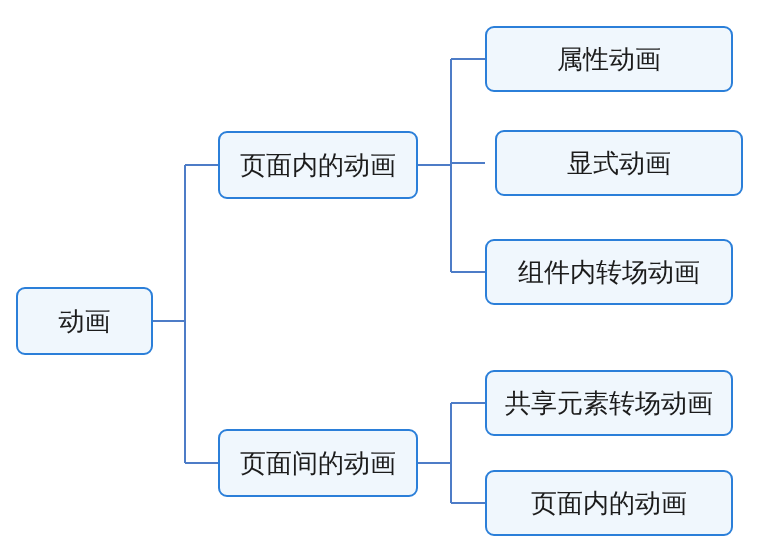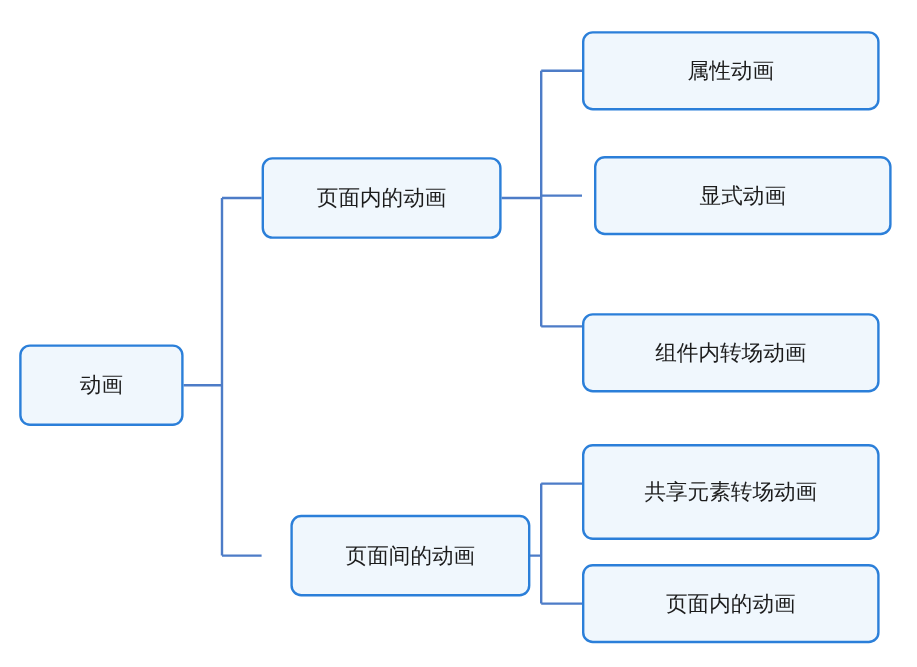--- a/index.html
+++ b/index.html
@@ -33,32 +33,32 @@
     stroke-width: 2;
   }
   .node {
     position: absolute;
     border: 2px solid var(--node-border);
     background: var(--node-fill);
     border-radius: 9px;
     display: flex;
     align-items: center;
     justify-content: center;
-    font-size: 18px;
+    font-size: 26px;
     color: var(--text);
     white-space: nowrap;
     cursor: default;
   }
   .node-root   { left: 16px;  top: 287px; width: 137px; height: 68px; }
   .node-b1     { left: 218px; top: 131px; width: 200px; height: 68px; }
-  .node-b2     { left: 218px; top: 429px; width: 200px; height: 68px; margin-left: 24px; }
+  .node-b2     { left: 218px; top: 429px; width: 200px; height: 68px; }
   .node-c1     { left: 485px; top: 26px;  width: 248px; height: 66px; }
   .node-c2     { left: 495px; top: 130px; width: 248px; height: 66px; }
-  .node-c3     { left: 485px; top: 239px; width: 248px; height: 66px; margin-top: 22px; }
-  .node-c4     { left: 485px; top: 370px; width: 248px; height: 80px; }
+  .node-c3     { left: 485px; top: 239px; width: 248px; height: 66px; }
+  .node-c4     { left: 485px; top: 370px; width: 248px; height: 66px; }
   .node-c5     { left: 485px; top: 470px; width: 248px; height: 66px; }
 </style>
 </head>
 <body>
 
 <div class="canvas">
 
   <svg class="connector-svg" viewBox="0 0 764 556" xmlns="http://www.w3.org/2000/svg" aria-hidden="true">
     <path d="
       M153,321 H185

